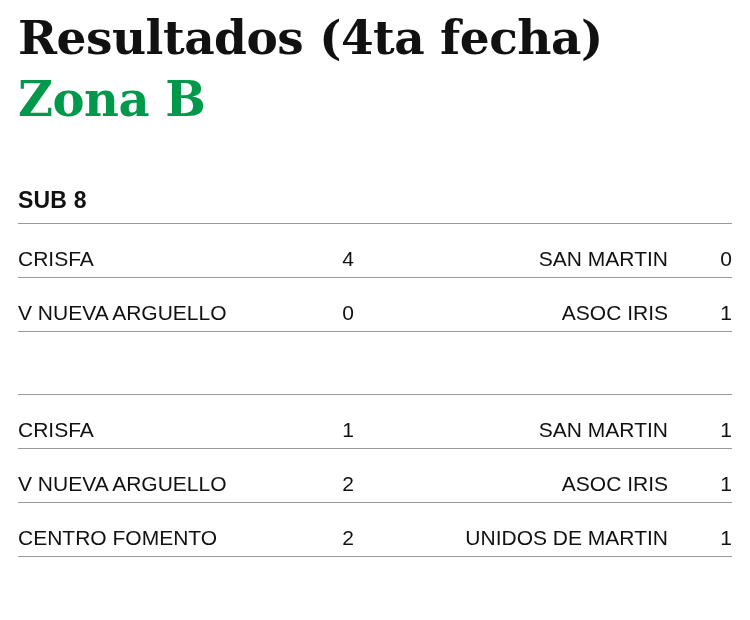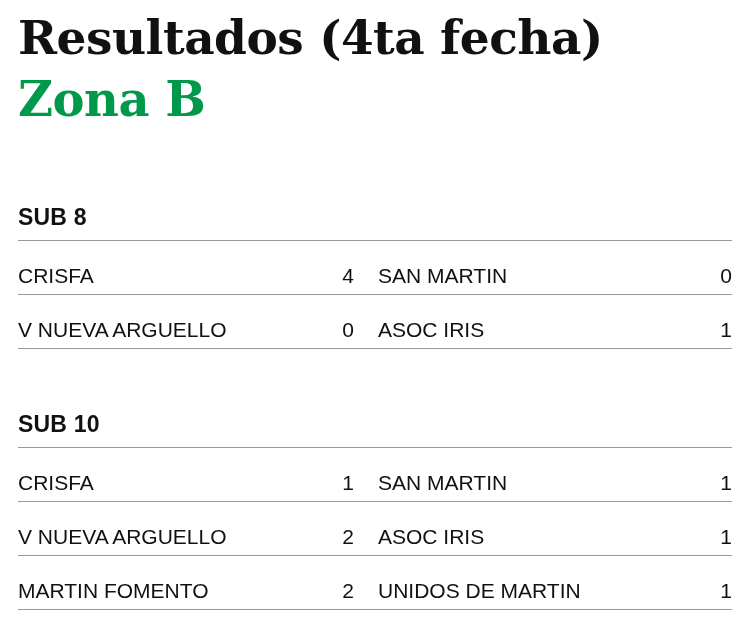--- a/index.html
+++ b/index.html
@@ -37,21 +37,21 @@
     font-size: 48px;
     line-height: 1.0;
     letter-spacing: -0.5px;
     color: #00984a;
     padding-top: 14px;
     white-space: nowrap;
   }
   .section {
     margin-top: 0;
   }
-  .section-gap-1 { margin-top: 81px; }
+  .section-gap-1 { margin-top: 64px; }
   .section-gap-2 { margin-top: 62px; }
 
   .section-title {
     font-family: "Liberation Sans", sans-serif;
     font-weight: bold;
     font-size: 23px;
     letter-spacing: 0.2px;
     color: #111111;
     margin-bottom: 9px;
   }
@@ -70,21 +70,21 @@
     font-family: "Liberation Sans", sans-serif;
     font-size: 21px;
     color: #111111;
     padding: 23px 0 6px 0;
     vertical-align: middle;
     white-space: nowrap;
     overflow: hidden;
   }
   td.home { width: 300px; text-align: left; }
   td.home-score { width: 60px; text-align: center; }
-  td.away { width: 290px; text-align: left; padding-left: 18px; }
+  td.away { width: 290px; text-align: right; padding-left: 18px; }
   td.away-score { width: 64px; text-align: right; }
 </style>
 </head>
 <body>
 
 <div class="page">
 
   <div class="title-main">Resultados (4ta fecha)</div>
   <div class="title-sub">Zona B</div>
 
@@ -102,37 +102,36 @@
           <td class="home">V NUEVA ARGUELLO</td>
           <td class="home-score">0</td>
           <td class="away">ASOC IRIS</td>
           <td class="away-score">1</td>
         </tr>
       </tbody>
     </table>
   </div>
 
   <div class="section section-gap-2">
-    <div class="section-title">SUB 10</div>
     <table class="results">
       <tbody>
         <tr>
           <td class="home">CRISFA</td>
           <td class="home-score">1</td>
           <td class="away">SAN MARTIN</td>
           <td class="away-score">1</td>
         </tr>
         <tr>
           <td class="home">V NUEVA ARGUELLO</td>
           <td class="home-score">2</td>
           <td class="away">ASOC IRIS</td>
           <td class="away-score">1</td>
         </tr>
         <tr>
-          <td class="home">MARTIN FOMENTO</td>
+          <td class="home">CENTRO FOMENTO</td>
           <td class="home-score">2</td>
           <td class="away">UNIDOS DE MARTIN</td>
           <td class="away-score">1</td>
         </tr>
       </tbody>
     </table>
   </div>
 
 </div>
 

